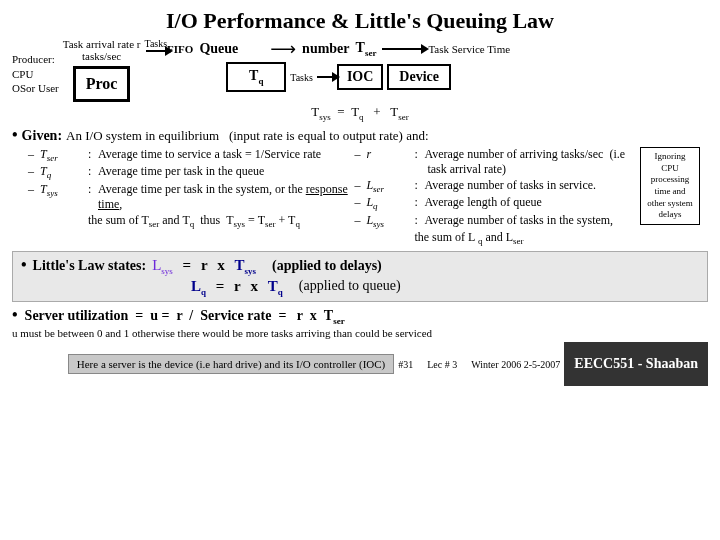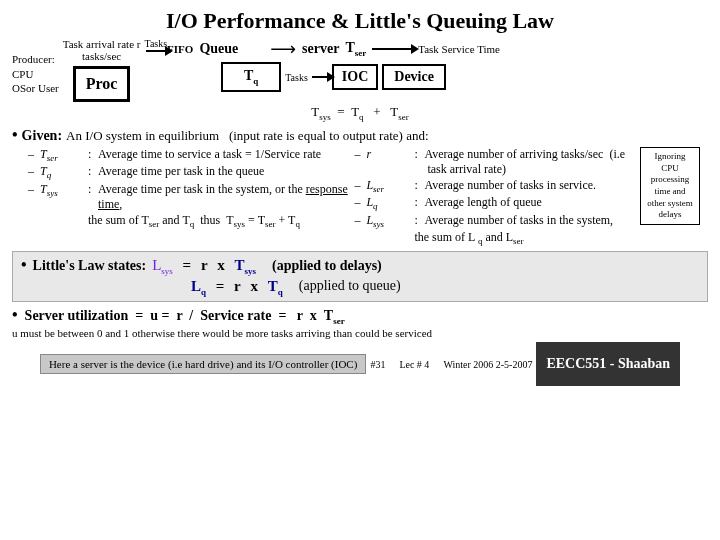--- a/index.html
+++ b/index.html
@@ -103,21 +103,21 @@
       font-size: 14px;
       font-weight: bold;
       margin-bottom: 2px;
     }
     .sub-note {
       font-size: 11px;
       margin-bottom: 3px;
     }
     .footer-row {
       display: flex;
-      justify-content: center;
+      justify-content: flex-end;
       align-items: center;
       margin-top: 2px;
     }
     .footer-left {
       background: #c8c8c8;
       padding: 3px 8px;
       font-size: 11px;
       border: 1px solid #888;
     }
     .footer-right {
@@ -183,21 +183,21 @@
             <div style="position:absolute; right:-7px; top:-4px; border-left:8px solid #000; border-top:5px solid transparent; border-bottom:5px solid transparent;"></div>
           </div>
         </div>
       </div>
 
       <div style="display:flex; flex-direction:column; align-items:center;">
         <div style="display:flex; align-items:center; gap:2px; margin-bottom:2px;">
           <div style="font-size:11px; font-weight:bold; margin-right:4px;">FIFO</div>
           <div style="font-size:14px; font-weight:bold;">Queue</div>
           <div style="font-size:18px; margin-left:30px;">⟶</div>
-          <div style="font-size:14px; font-weight:bold; margin-left:4px;">server</div>
+          <div style="font-size:14px; font-weight:bold; margin-left:4px;">number</div>
           <div style="font-size:14px; font-weight:bold; margin-left:4px;">T<sub>ser</sub></div>
           <div style="display:flex; align-items:center; margin-left:4px; width:40px; height:2px; background:#000; position:relative;">
             <div style="position:absolute; right:-7px; top:-4px; border-left:8px solid #000; border-top:5px solid transparent; border-bottom:5px solid transparent;"></div>
           </div>
           <div style="font-size:11px; margin-left:4px;">Task Service Time</div>
         </div>
         <div style="display:flex; align-items:center; gap:4px;">
           <div class="queue-box">
             T<sub>q</sub>
           </div>
@@ -299,18 +299,18 @@
   <div class="server-util-section" style="margin-top:4px; font-size:14px; font-weight:bold;">
     <span style="font-size:16px;">•</span>
     &nbsp;Server utilization &nbsp;= &nbsp;u = &nbsp;r &nbsp;/ &nbsp;<span>Service rate</span> &nbsp;= &nbsp;&nbsp;r &nbsp;x &nbsp;T<sub>ser</sub>
   </div>
   <div class="sub-note">u must be between 0 and 1 otherwise there would be more tasks arriving than could be serviced</div>
 
   <div class="footer-row">
     <div class="footer-left">Here a server is the device (i.e hard drive) and its I/O controller (IOC)</div>
     <div style="display:flex; align-items:center; gap:6px;">
       <span class="footer-num">#31</span>
-      <span class="footer-num">Lec # 4</span>
+      <span class="footer-num">Lec # 3</span>
       <span class="footer-num">Winter 2006  2-5-2007</span>
     </div>
     <div class="footer-right">EECC551 - Shaaban</div>
   </div>
 </div>
 
 </body></html>

